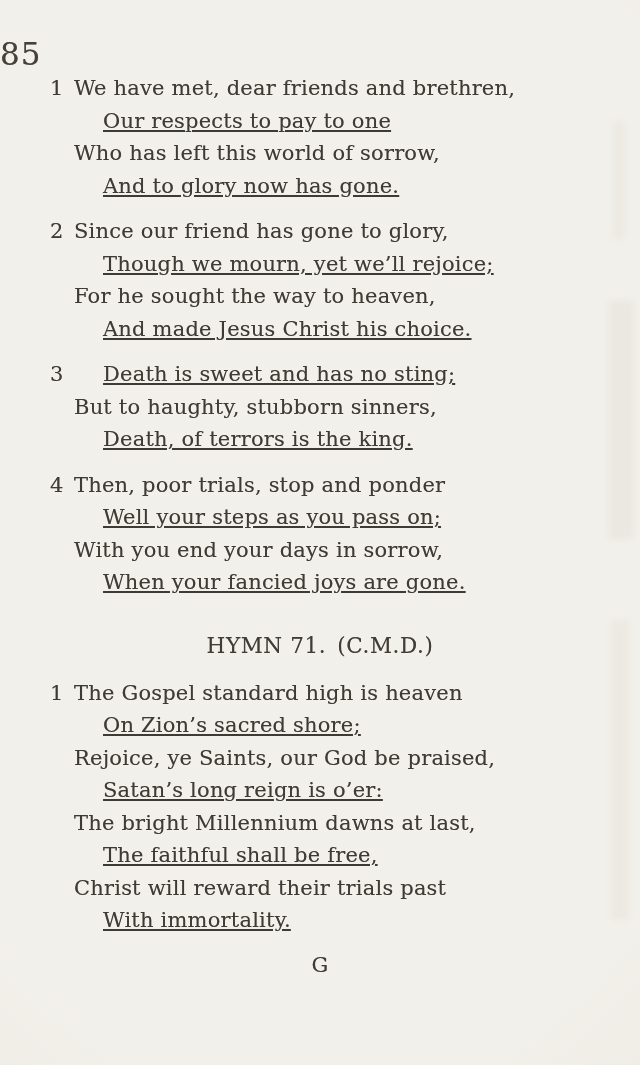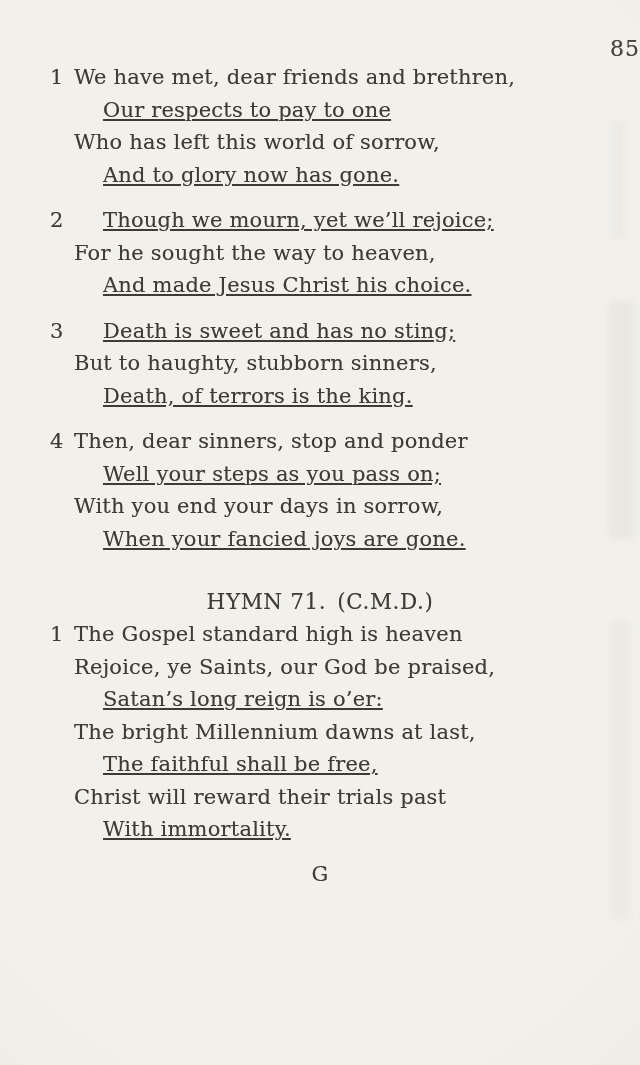--- a/index.html
+++ b/index.html
@@ -26,37 +26,37 @@
     background: #8d867a;
     opacity: 0.10;
     filter: blur(3px);
     border-radius: 4px;
   }
   .a1 { right: 6px;  top: 300px; width: 26px; height: 240px; opacity: 0.07; }
   .a2 { right: 10px; top: 620px; width: 20px; height: 300px; opacity: 0.06; }
   .a3 { right: 14px; top: 120px; width: 14px; height: 120px; opacity: 0.05; }
 
   .page-number {
-    text-align: right;
-    font-size: 22px;
+    text-align: left;
+    font-size: 31px;
     letter-spacing: 1px;
     color: #45413a;
     text-shadow: 0 0 0.6px rgba(62,58,52,0.45);
   }
   .hymn-heading {
     text-align: center;
     font-size: 21.5px;
     font-weight: normal;
     margin: 25px 0 15px 0;
     letter-spacing: 0.6px;
     color: #413d36;
     text-shadow: 0 0 0.6px rgba(62,58,52,0.45);
   }
   .hymn-heading .meter { margin-left: 11px; }
-  .hymn-71 .hymn-heading { margin-top: 34px; margin-bottom: 4px; }
+  .hymn-71 .hymn-heading { margin-top: 34px; margin-bottom: 19px; }
 
   .stanza {
     position: relative;
     padding-left: 74px;
     margin: 0 0 13px 0;
   }
   .line {
     margin: 0;
     font-size: 21px;
     line-height: 32.5px;
@@ -93,56 +93,58 @@
         <span>We have met, dear friends and brethren,</span>
       </p>
       <p class="line l-even">Our respects to pay to one</p>
       <p class="line l-odd">Who has left this world of sorrow,</p>
       <p class="line l-even">And to glory now has gone.</p>
     </div>
 
     <div class="stanza">
       <p class="line l-odd">
         <span class="num">2</span>
+        <span>Since our friend has gone to glory,</span>
       </p>
       <p class="line l-even">Though we mourn, yet we’ll rejoice;</p>
       <p class="line l-odd">For he sought the way to heaven,</p>
       <p class="line l-even">And made Jesus Christ his choice.</p>
     </div>
 
     <div class="stanza">
       <p class="line l-odd">
         <span class="num">3</span>
       </p>
       <p class="line l-even">Death is sweet and has no sting;</p>
       <p class="line l-odd">But to haughty, stubborn sinners,</p>
       <p class="line l-even">Death, of terrors is the king.</p>
     </div>
 
     <div class="stanza">
       <p class="line l-odd">
         <span class="num">4</span>
-        <span>Then, dear sinners, stop and ponder</span>
+        <span>Then, poor trials, stop and ponder</span>
       </p>
       <p class="line l-even">Well your steps as you pass on;</p>
       <p class="line l-odd">With you end your days in sorrow,</p>
       <p class="line l-even">When your fancied joys are gone.</p>
     </div>
   </section>
 
   <section class="hymn hymn-71">
     <h2 class="hymn-heading">
       <span>HYMN 71.</span><span class="meter">(C.M.D.)</span>
     </h2>
 
     <div class="stanza">
       <p class="line l-odd">
         <span class="num">1</span>
         <span>The Gospel standard high is heaven</span>
       </p>
+      <p class="line l-even">On Zion’s sacred shore;</p>
       <p class="line l-odd">Rejoice, ye Saints, our God be praised,</p>
       <p class="line l-even">Satan’s long reign is o’er:</p>
       <p class="line l-odd">The bright Millennium dawns at last,</p>
       <p class="line l-even">The faithful shall be free,</p>
       <p class="line l-odd">Christ will reward their trials past</p>
       <p class="line l-even">With immortality.</p>
     </div>
   </section>
 
   <div class="signature">G</div>

